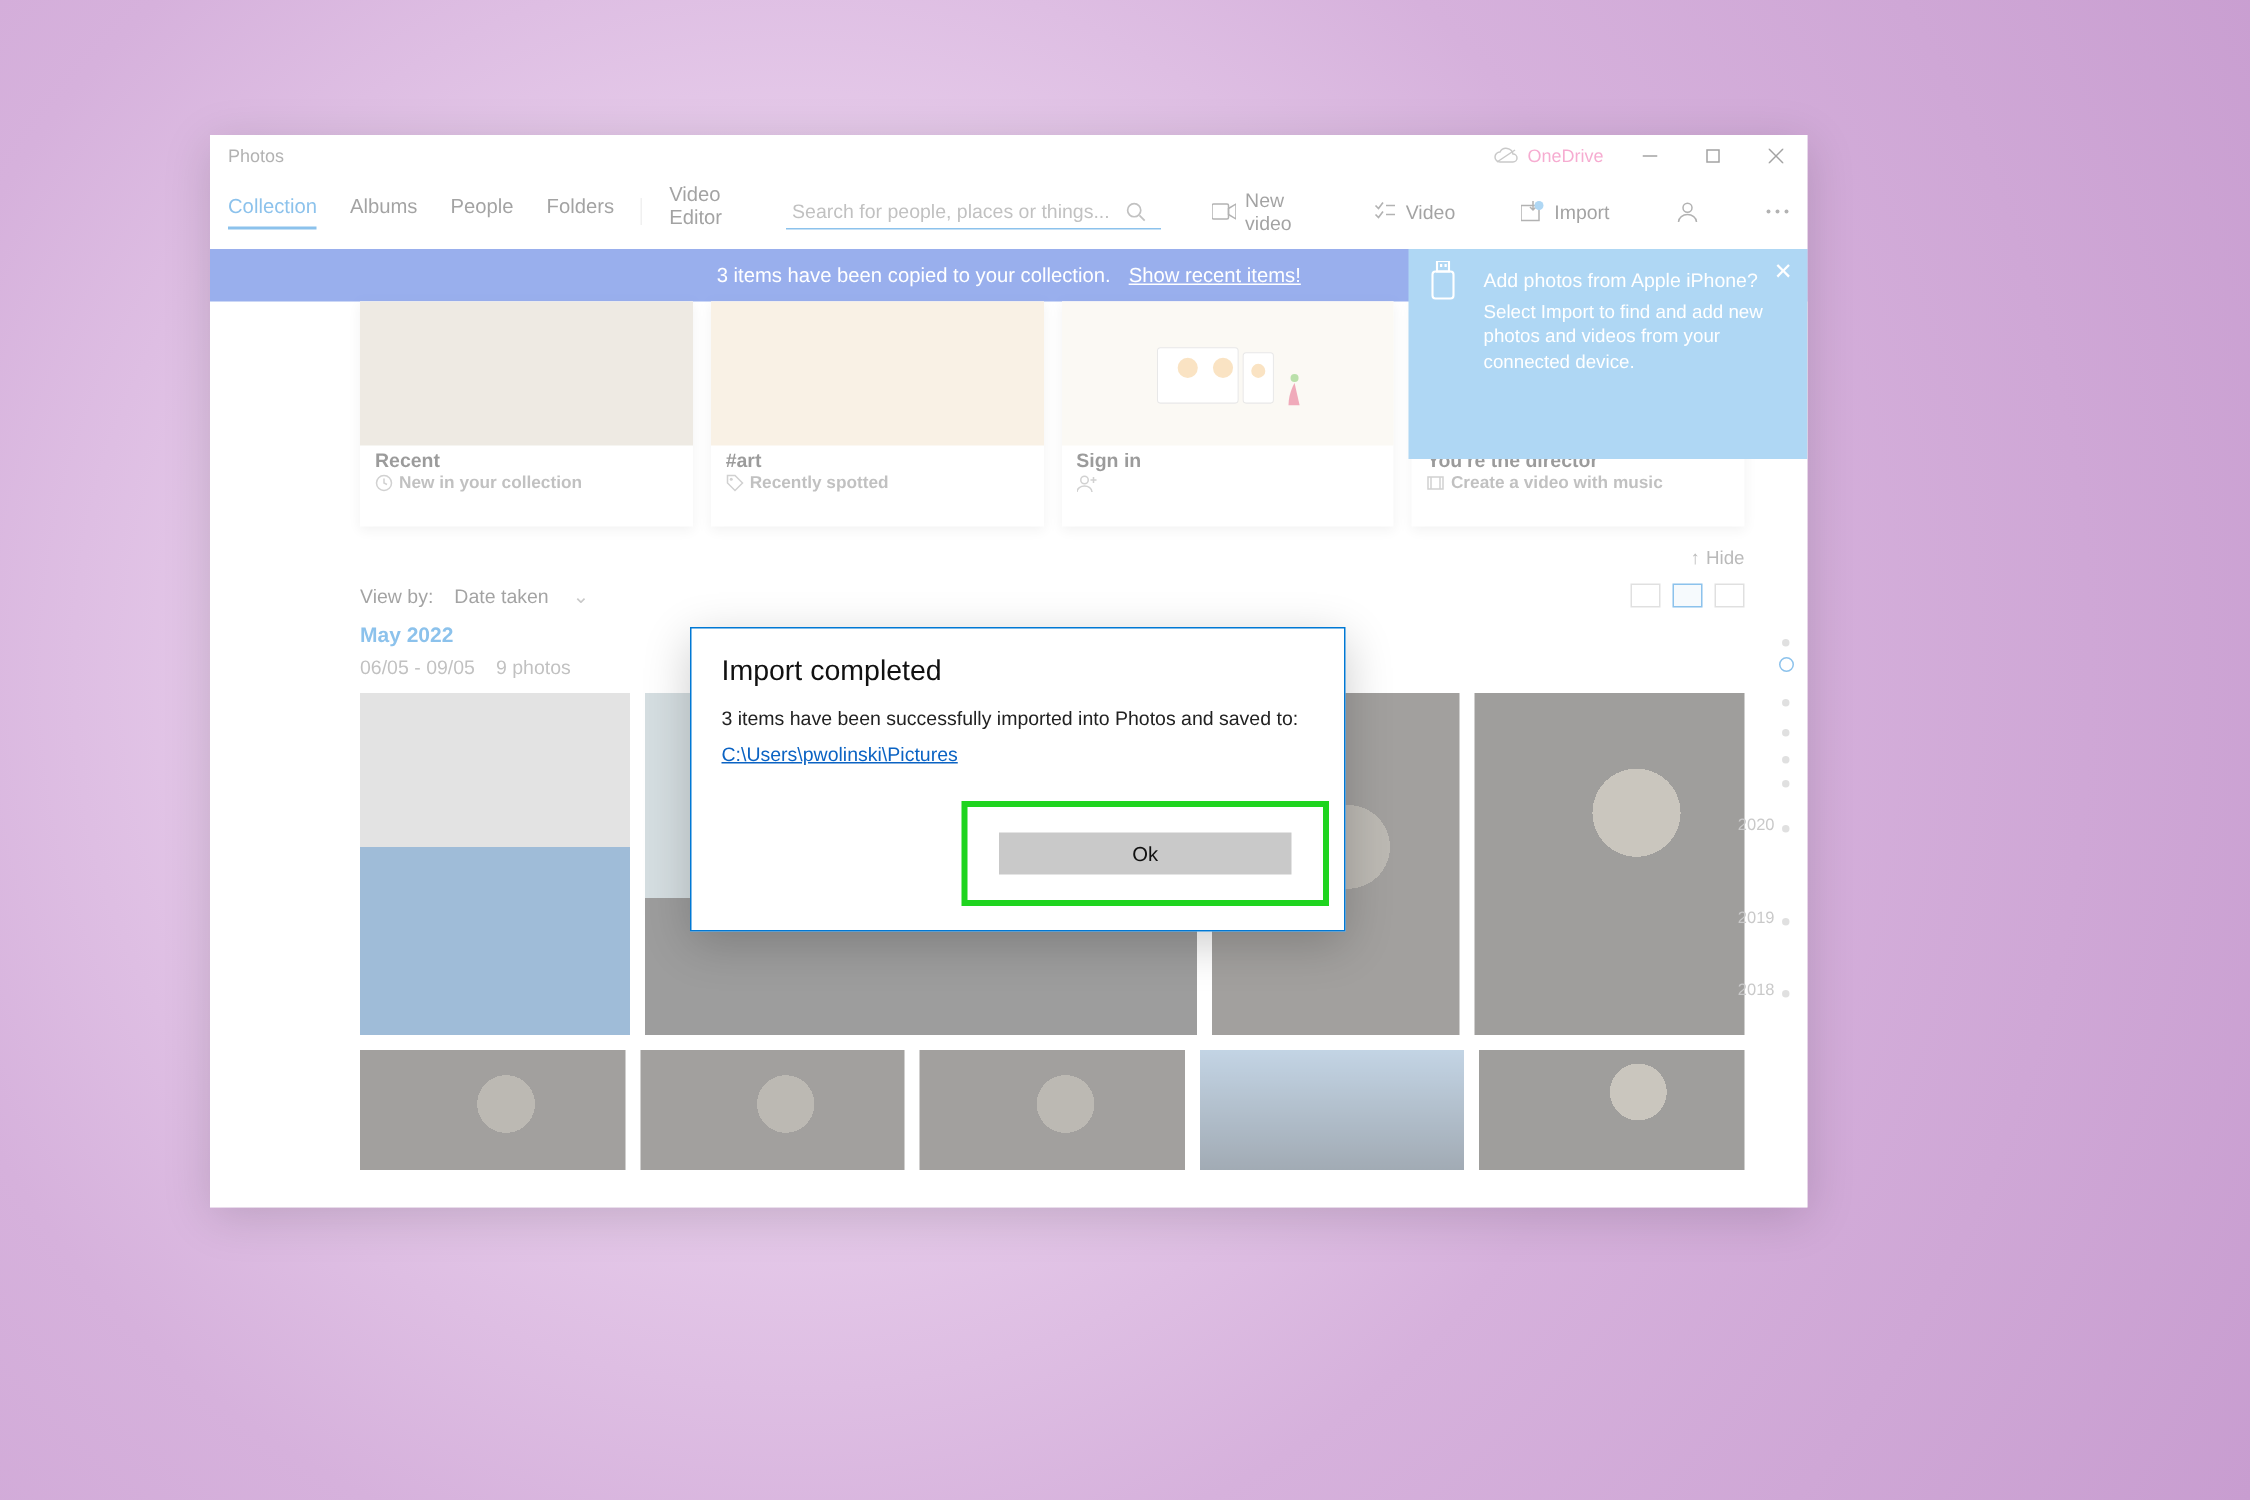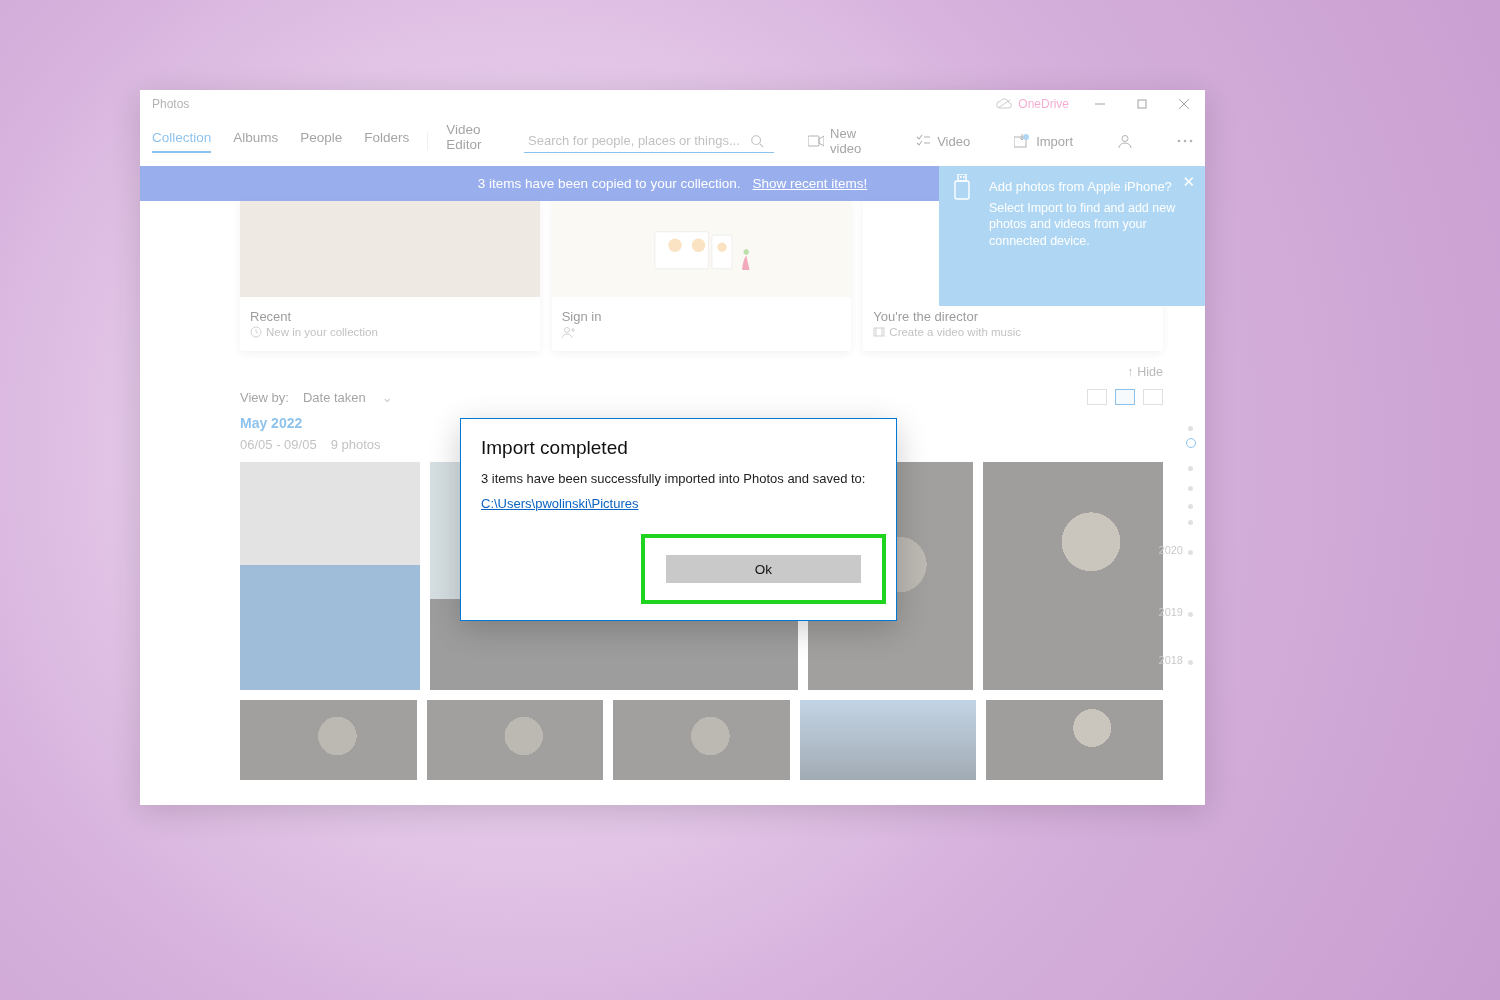--- a/index.html
+++ b/index.html
@@ -66,21 +66,21 @@
   .device-promo-title { font-weight:400; margin-bottom:4px; font-size:13px;}
   
   .main { position:relative; flex:1; overflow:hidden; padding: 0 42px 0 100px; }
   .cards-row { position:relative; display:flex; gap:12px; margin-bottom:8px; height:150px; }
   .card { flex:1; background:#fff; box-shadow:0 2px 8px rgba(0,0,0,.12); display:flex; flex-direction:column; min-width:0;}
   .card-thumb { height:96px; background:#d9d1c2; }
   .card-thumb.peach { background:#f2dfc6; }
   .card-thumb.ill { background:#f6f1e6; display:flex; align-items:center; justify-content:center;}
   .card-thumb.ill svg{width:80%;height:70%;}
   .card-thumb.white { background:#fff; }
-  .card-body { padding:12px 10px 8px; }
+  .card-body { padding:2px 10px 8px;font-weight:bold; }
   .card-title { font-size:13px; color:#222; }
   .card-sub { font-size:11.5px; color:#777; display:flex; align-items:center; gap:4px; margin-top:2px;}
   .hide-btn { margin-left:auto; display:flex; align-items:center; gap:4px; font-size:12.5px; color:#666; padding:6px 0 10px;}
   .toolbar2 { display:flex; align-items:center; font-size:13px; color:#333; margin-bottom:10px;}
   .viewby-select { display:flex; align-items:center; gap:16px; margin-left:14px; color:#333;}
   .viewby-select .chev { color:#888; }
   .view-toggle { margin-left:auto; display:flex; gap:8px; }
   .view-toggle .vt { width:20px;height:16px; border:1px solid #bbb; display:flex; flex-wrap:wrap;}
   .view-toggle .vt.active { border-color:#0078d4; background:#eaf3fb;}
   .section-title { color:#0078d4; font-size:14px; margin-bottom:6px;font-weight:bold;}
@@ -261,20 +261,35 @@
                 <svg width="12" height="12" viewBox="0 0 12 12">
                   <circle cx="6" cy="6" r="5" fill="none" stroke="#999"></circle>
                   <path d="M6 3v3l2 1" fill="none" stroke="#999"></path>
                 </svg>
               </span>
               <span>New in your collection</span>
             </div>
         </div>
       </div>
       <div class="card">
+        <div class="card-thumb peach"></div>
+        <div class="card-body">
+          <div class="card-title">#art</div>
+          <div class="card-sub">
+              <span>
+                <svg width="12" height="12" viewBox="0 0 12 12">
+                  <path d="M1 1h5l5 5-5 5-5-5z" fill="none" stroke="#999"></path>
+                  <circle cx="3.5" cy="3.5" r="1" fill="#999"></circle>
+                </svg>
+              </span>
+              <span>Recently spotted</span>
+            </div>
+        </div>
+      </div>
+      <div class="card">
         <div class="card-thumb ill">
           <svg viewBox="0 0 200 100">
               <rect x="30" y="25" width="80" height="55" rx="3" fill="#fff" stroke="#ccc"></rect>
               <rect x="115" y="30" width="30" height="50" rx="3" fill="#fff" stroke="#ccc"></rect>
               <circle cx="60" cy="45" r="10" fill="#f3c27a"></circle>
               <circle cx="95" cy="45" r="10" fill="#f3c27a"></circle>
               <circle cx="130" cy="48" r="7" fill="#f3c27a"></circle>
               <path d="M160 82c0-12 6-22 6-22l5 22z" fill="#d46"></path>
               <circle cx="166" cy="55" r="4" fill="#6b4"></circle>
             </svg>

